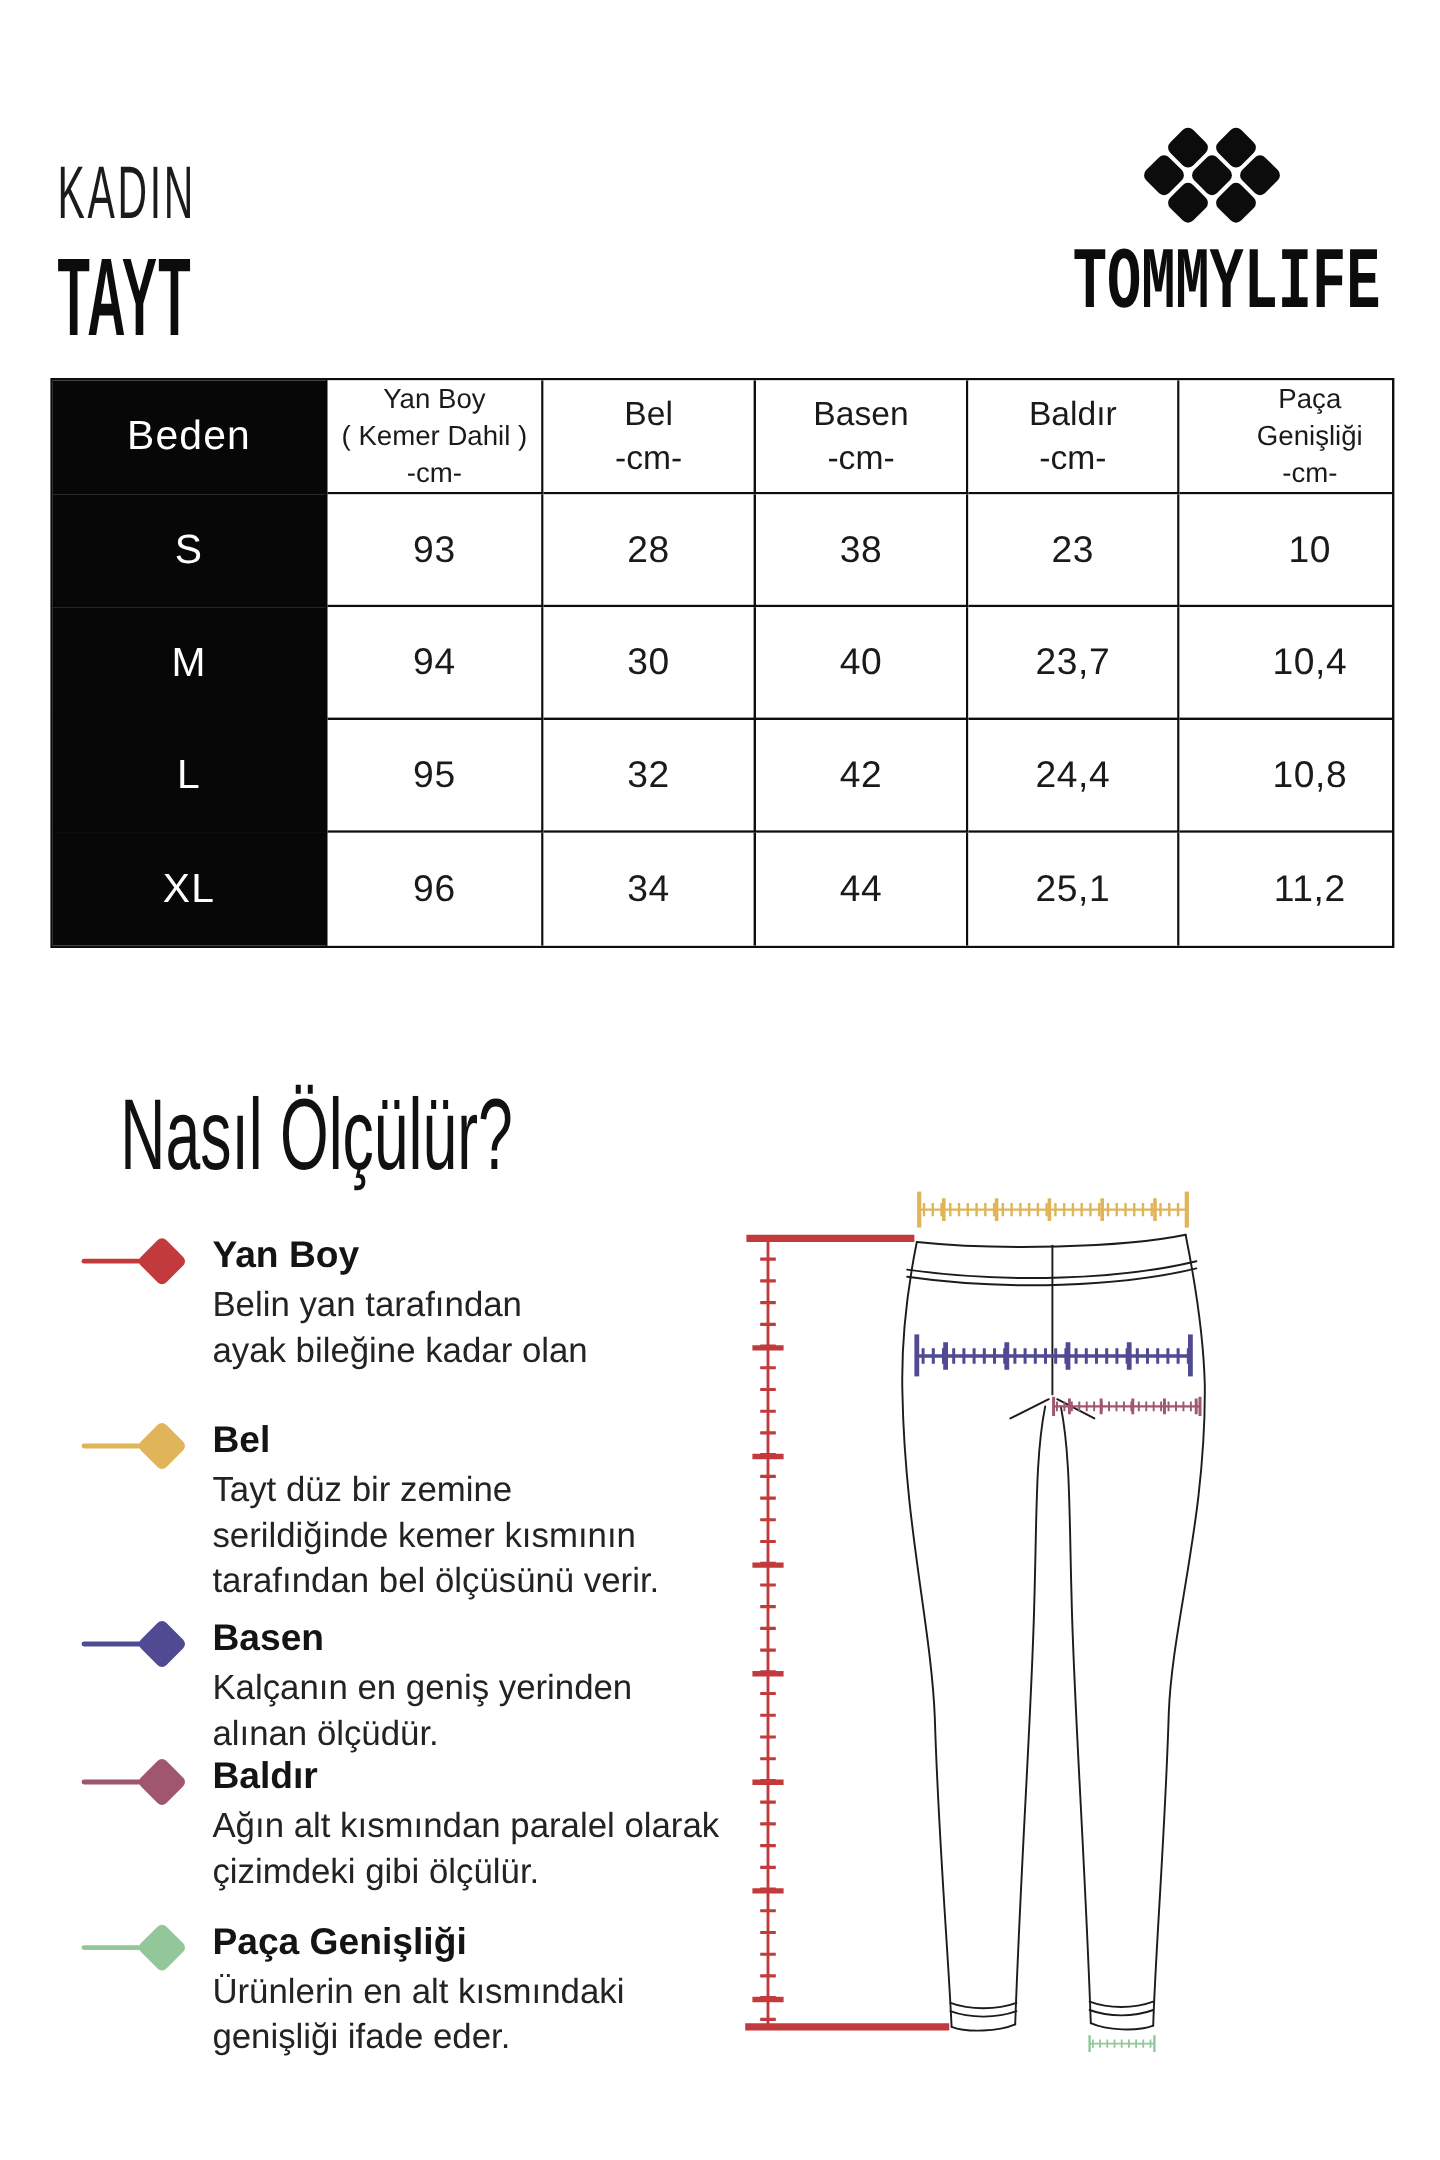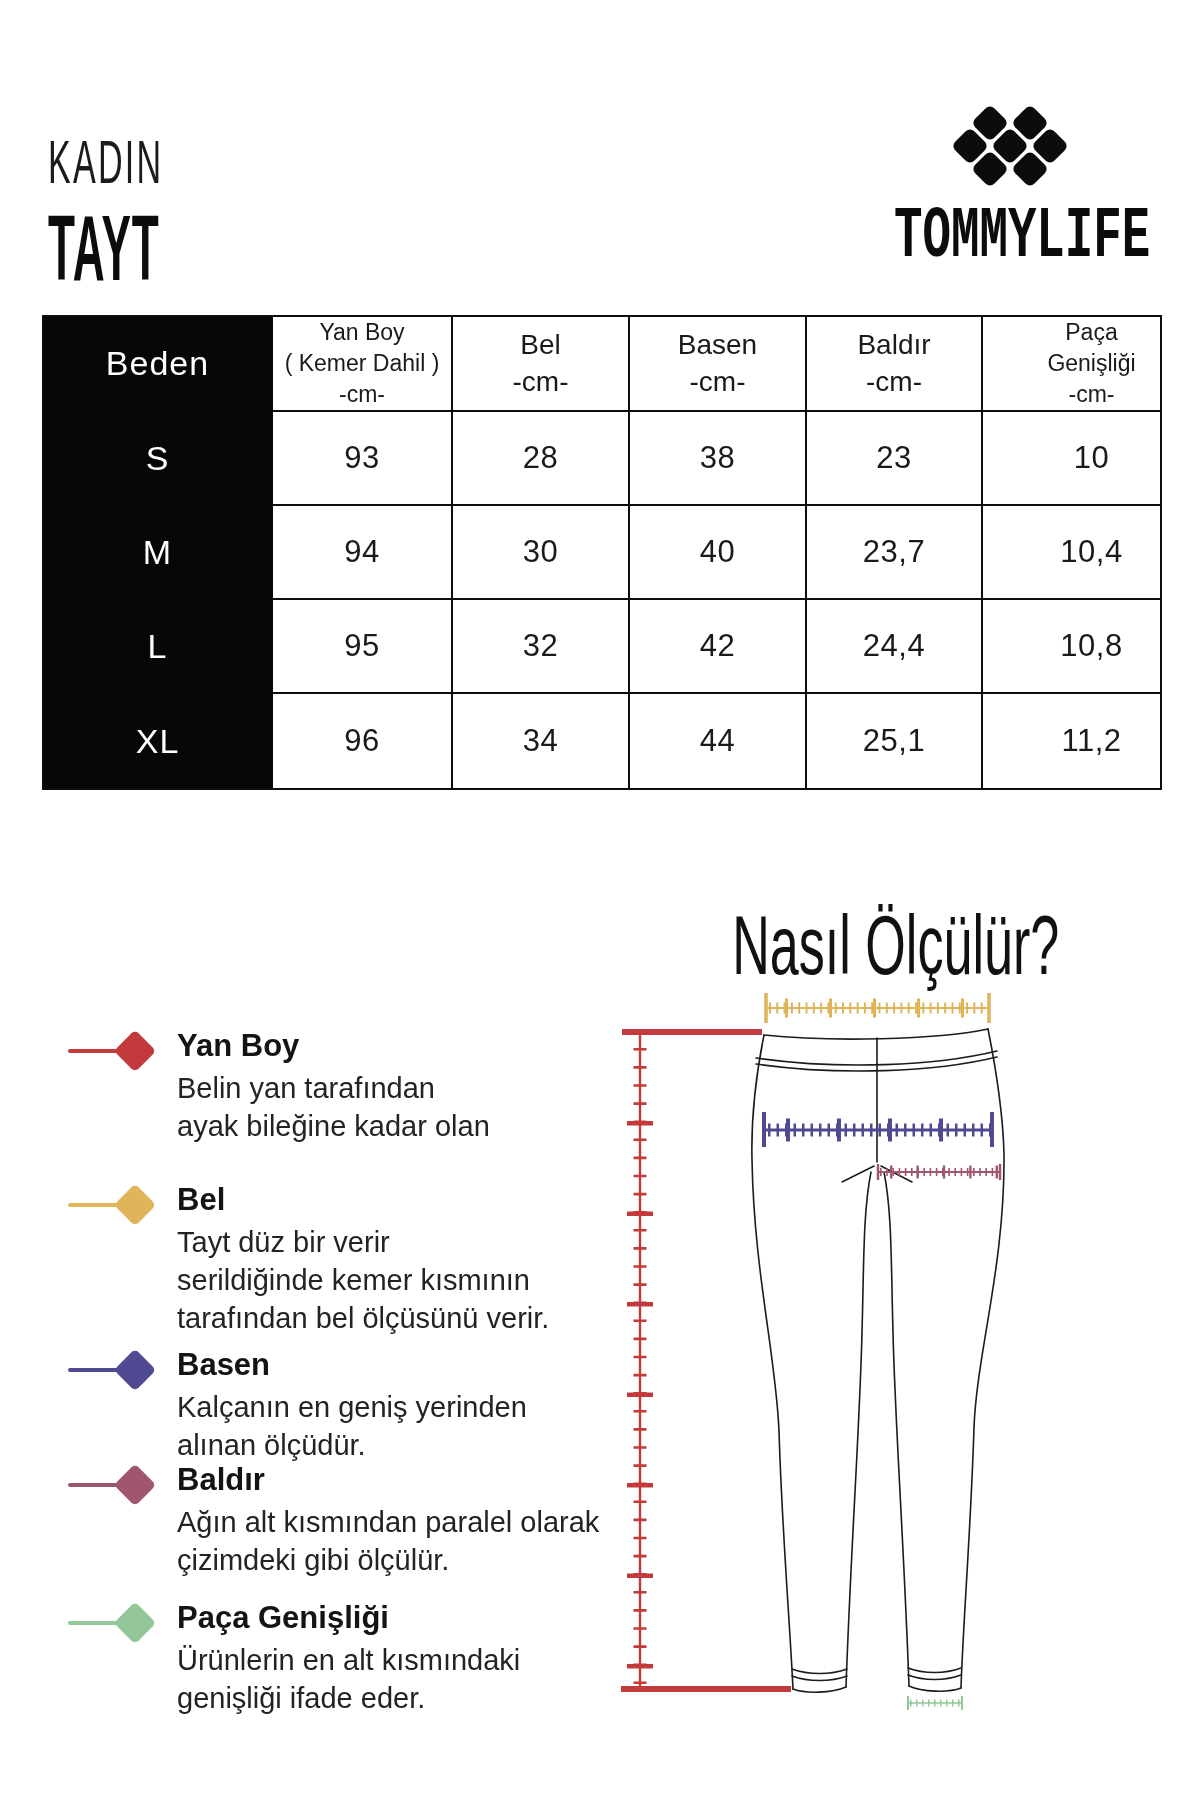--- a/index.html
+++ b/index.html
@@ -29,21 +29,21 @@
   .cell:nth-child(6n){border-right:none;padding-left:40px;}
   .cell:nth-child(n+25){border-bottom:none;}
   .cell:nth-child(6n+1){background:#070707;color:#fff;border-right-color:#070707;border-bottom-color:#070707;align-items:center;}
   .corner{font-size:34px;letter-spacing:1px;}
   .hl{font-size:28px;line-height:1.3;}
   .hl.sm{font-size:23px;line-height:1.34;}
   .slabel{font-size:34px;letter-spacing:1px;}
   .val{font-size:31px;letter-spacing:.5px;}
 
   
-  .htm-title{position:absolute;left:0;top:897px;width:1160px;text-align:right;
+  .htm-title{position:absolute;left:0;top:897px;width:1160px;text-align:left;
              font-size:84px;font-weight:400;color:#111;white-space:nowrap;}
   .htm-title .cond{display:inline-block;transform:scaleX(.62);transform-origin:center top;}
 
   .legend-item{position:absolute;left:68px;display:flex;align-items:flex-start;}
   .legend-marker{position:relative;width:109px;height:48px;flex:none;}
   .marker-line{position:absolute;left:0;top:21px;width:52px;height:4px;border-radius:2px;}
   .marker-diamond{position:absolute;left:52px;top:8px;width:30px;height:30px;
                   border-radius:5px;transform:rotate(45deg);}
   .legend-title{font-size:31px;font-weight:700;line-height:36px;color:#141414;}
   .legend-desc{margin-top:5px;font-size:29px;line-height:38px;color:#232323;}
@@ -144,21 +144,21 @@
   </div>
 
   <div class="legend-item" style="top:1182px">
     <div class="legend-marker">
       <span class="marker-line" style="background: rgb(224, 181, 90);"></span>
       <span class="marker-diamond" style="background: rgb(224, 181, 90);"></span>
     </div>
     <div class="legend-text">
       <div class="legend-title">Bel</div>
       <div class="legend-desc">
-        <div>Tayt düz bir verir</div>
+        <div>Tayt düz bir zemine</div>
         <div>serildiğinde kemer kısmının</div>
         <div>tarafından bel ölçüsünü verir.</div>
       </div>
     </div>
   </div>
 
   <div class="legend-item" style="top:1347px">
     <div class="legend-marker">
       <span class="marker-line" style="background: rgb(79, 74, 146);"></span>
       <span class="marker-diamond" style="background: rgb(79, 74, 146);"></span>

